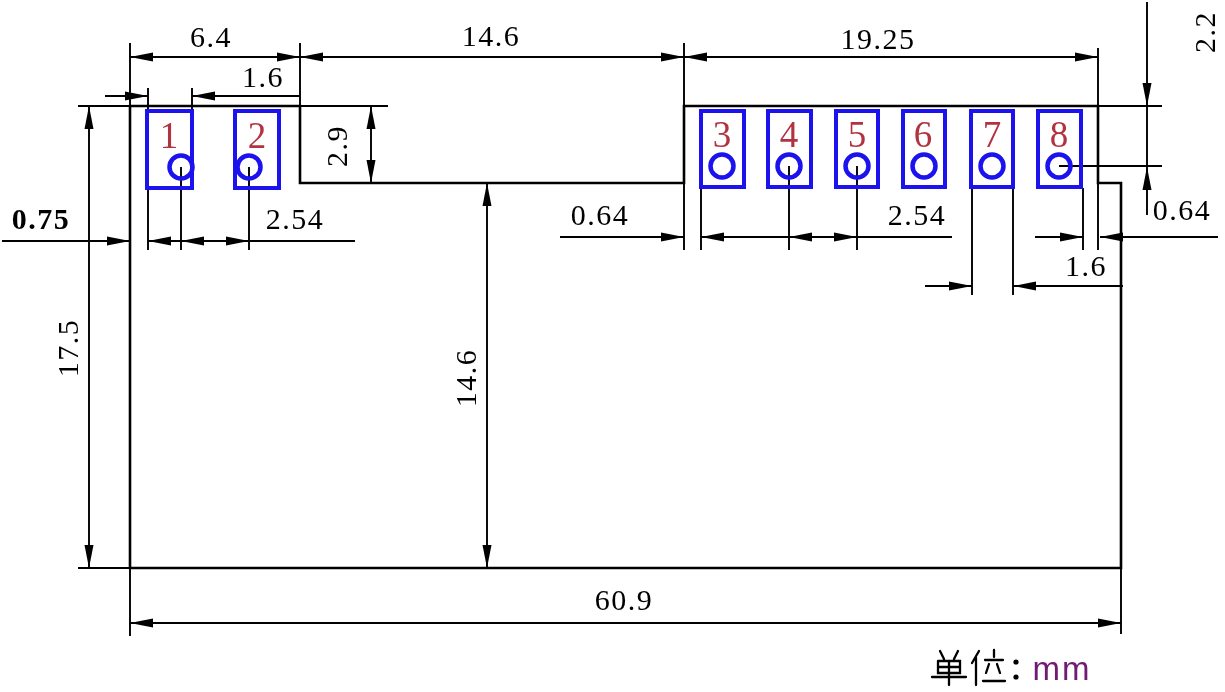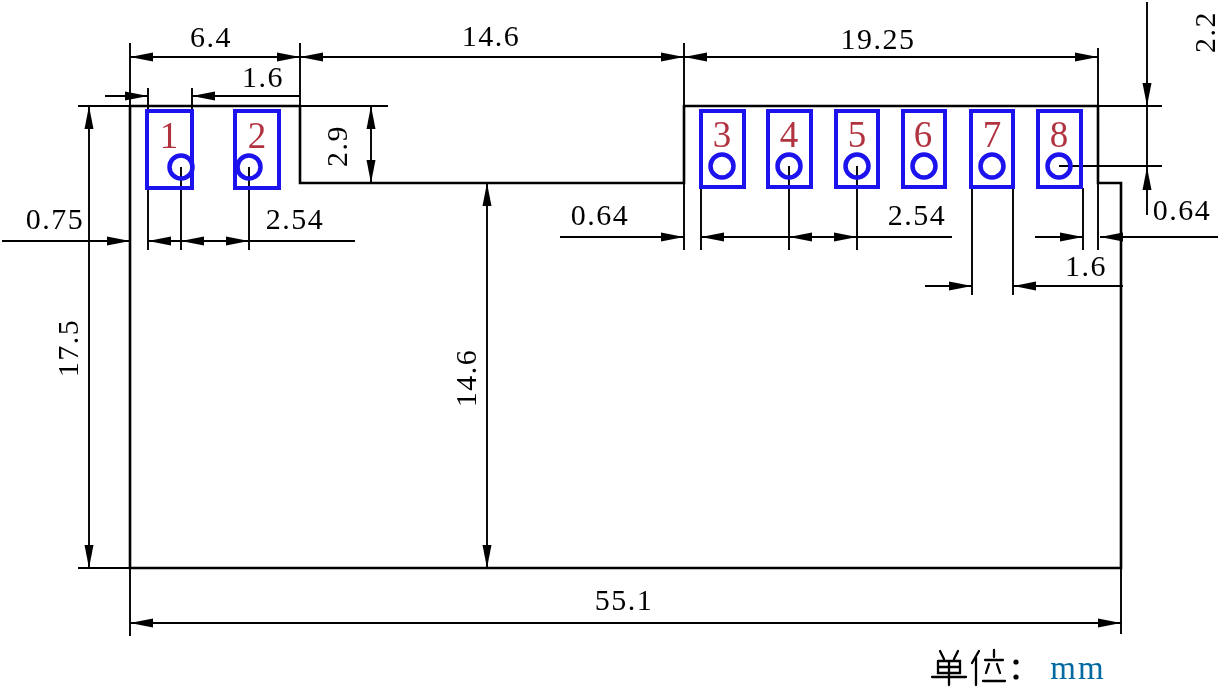--- a/index.html
+++ b/index.html
@@ -14,22 +14,22 @@
     letter-spacing:1.5px;white-space:nowrap;line-height:1;
   }
   .dim-label.v{transform:translate(-50%,-50%) rotate(-90deg);}
   .pad-num{
     position:absolute;transform:translate(-50%,-50%);
     font-family:"Liberation Serif", serif;font-size:37px;color:#b23340;
     line-height:1;white-space:nowrap;
   }
   .units-latin{
     position:absolute;transform:translate(-50%,-50%);
-    font-family:Liberation Serif, serif;font-size:33px;color:#0369a1;
-    letter-spacing:2px;line-height:1;white-space:nowrap;margin-left:16px;
+    font-family:Liberation Sans, sans-serif;font-size:33px;color:#701a75;
+    letter-spacing:2px;line-height:1;white-space:nowrap;
   }
 </style>
 </head>
 <body>
 
 <div class="stage">
 
   <svg width="1225" height="692" viewBox="0 0 1225 692">
     <defs>
       <path id="ah" d="M0,0 L-23,-4.5 L-23,4.5 Z"></path>
@@ -131,30 +131,30 @@
       <circle cx="1016" cy="662" r="2.6" fill="#000" stroke="none"></circle>
       <circle cx="1016" cy="677" r="2.6" fill="#000" stroke="none"></circle>
     </g>
   </svg>
 
   <div class="dim-label" style="left:211px;top:37px;">6.4</div>
   <div class="dim-label" style="left:491px;top:36px;">14.6</div>
   <div class="dim-label" style="left:878px;top:39px;">19.25</div>
   <div class="dim-label" style="left:263px;top:77px;">1.6</div>
   <div class="dim-label v" style="left:337px;top:146px;">2.9</div>
-  <div class="dim-label" style="left:55px;top:219px;">0.75</div>
+  <div class="dim-label" style="left:41px;top:219px;font-weight:bold;">0.75</div>
   <div class="dim-label" style="left:295px;top:219px;">2.54</div>
   <div class="dim-label" style="left:600px;top:215px;">0.64</div>
   <div class="dim-label" style="left:917px;top:215px;">2.54</div>
   <div class="dim-label v" style="left:1205px;top:32px;">2.2</div>
   <div class="dim-label" style="left:1182px;top:210px;">0.64</div>
   <div class="dim-label" style="left:1086px;top:266px;">1.6</div>
   <div class="dim-label v" style="left:68px;top:348px;">17.5</div>
   <div class="dim-label v" style="left:466px;top:378px;">14.6</div>
-  <div class="dim-label" style="left:624px;top:600px;">55.1</div>
+  <div class="dim-label" style="left:624px;top:600px;">60.9</div>
 
   <div class="pad-num" style="left:169px;top:135px;">1</div>
   <div class="pad-num" style="left:257px;top:135px;">2</div>
   <div class="pad-num" style="left:722px;top:134px;">3</div>
   <div class="pad-num" style="left:789px;top:134px;">4</div>
   <div class="pad-num" style="left:857px;top:134px;">5</div>
   <div class="pad-num" style="left:923px;top:134px;">6</div>
   <div class="pad-num" style="left:992px;top:134px;">7</div>
   <div class="pad-num" style="left:1059px;top:134px;">8</div>
 

